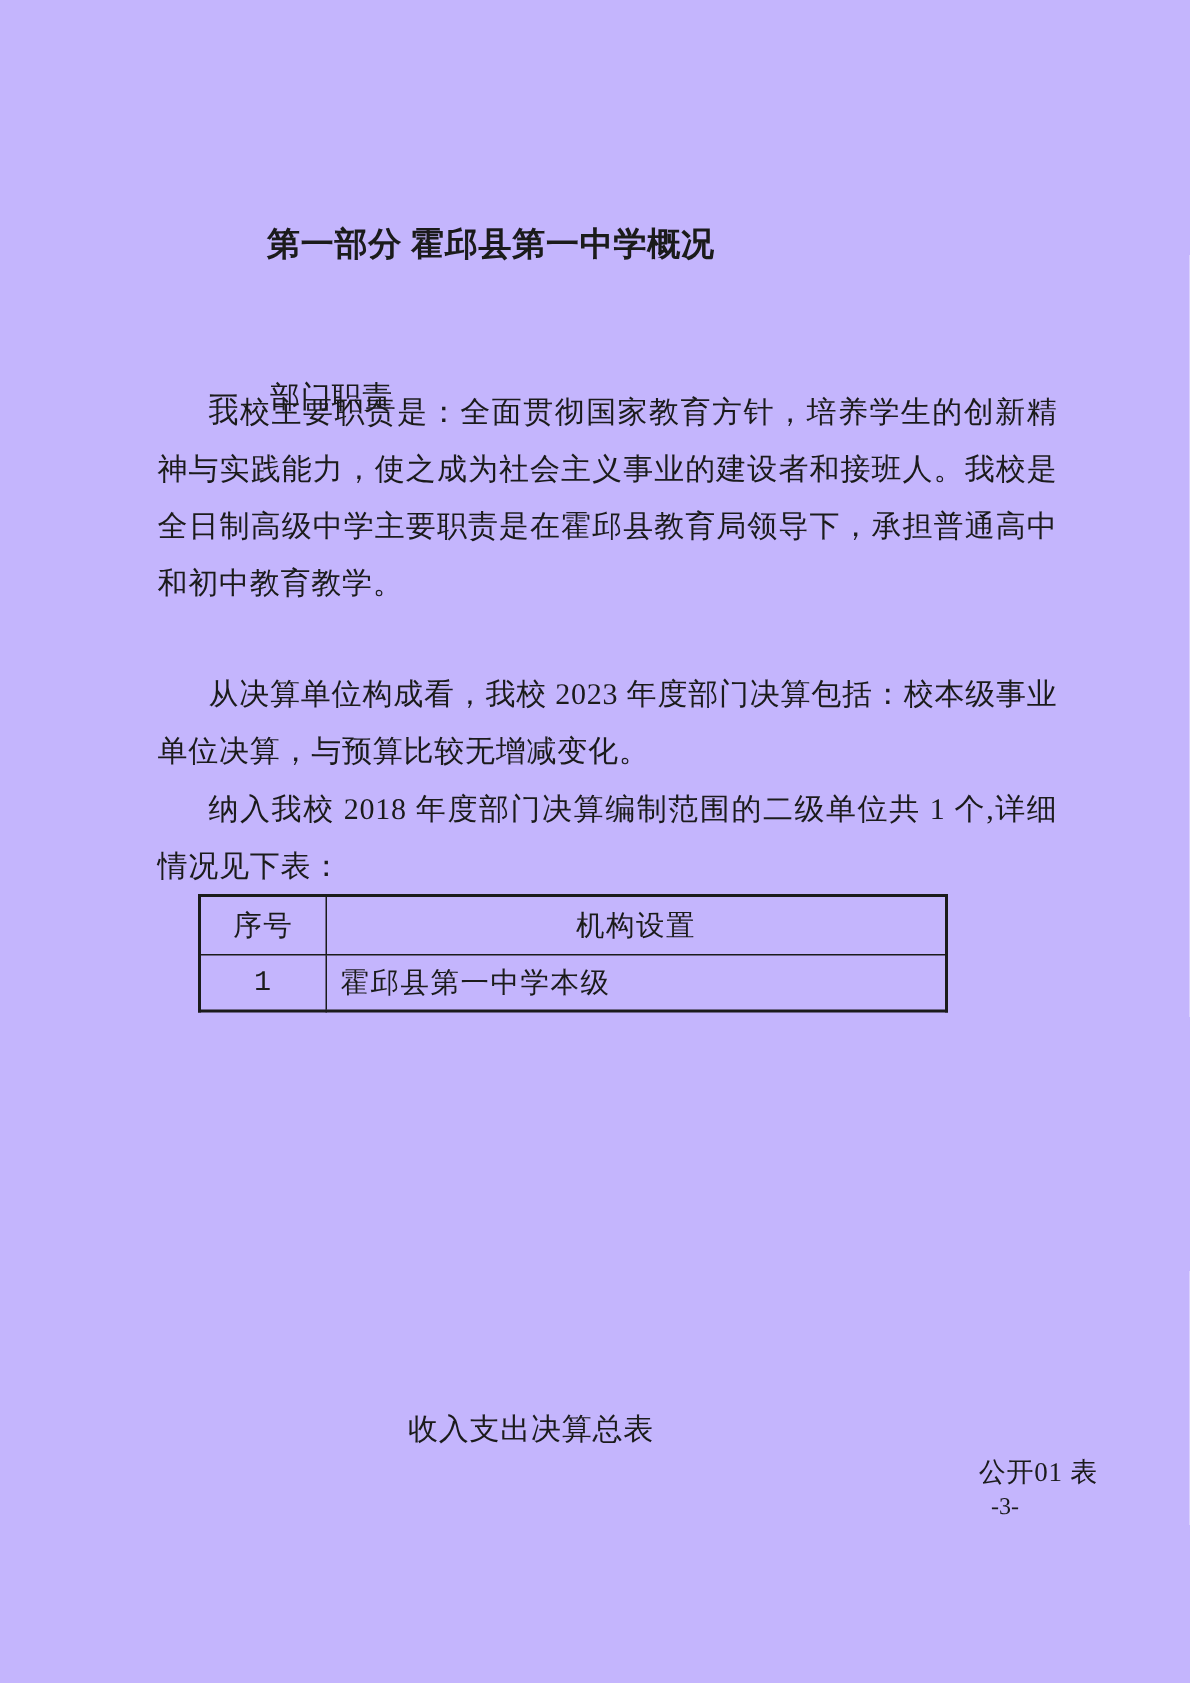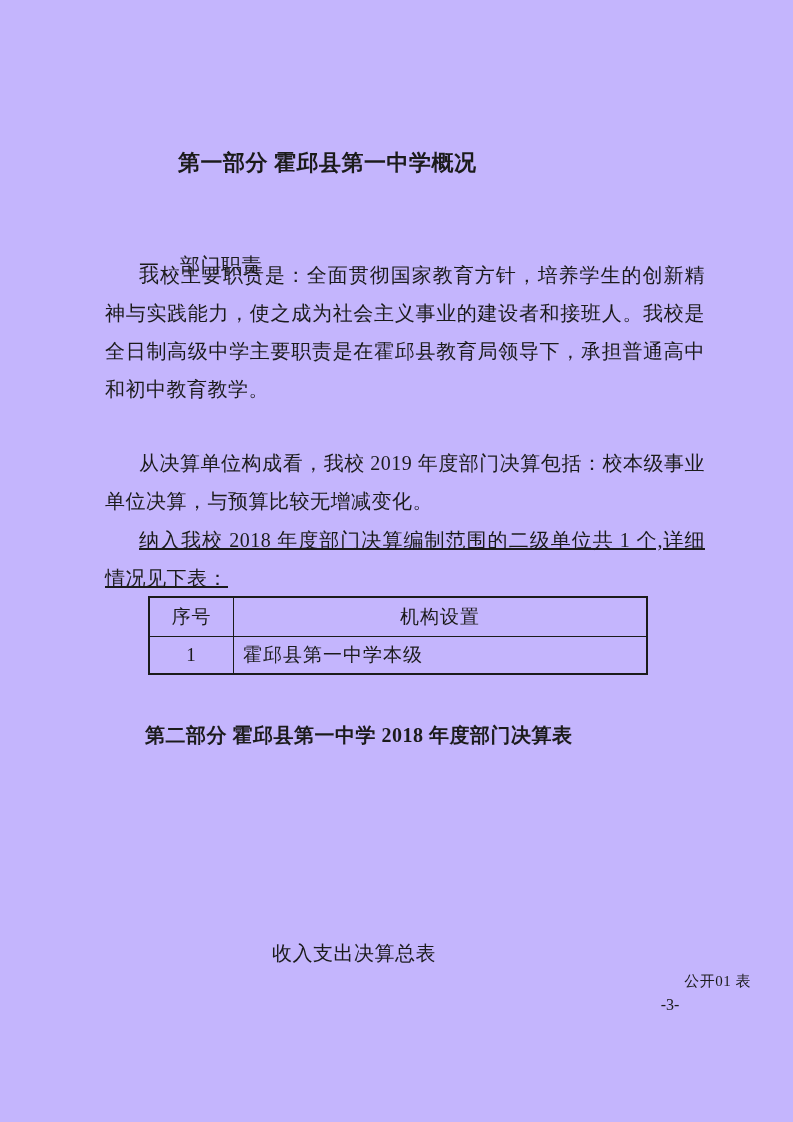--- a/index.html
+++ b/index.html
@@ -45,30 +45,31 @@
     width: 600px;
     margin: 0;
     font-size: 20px;
     line-height: 38px;
     letter-spacing: 0.5px;
     text-align: justify;
     text-indent: 34px;
   }
   .p1 { top: 256px; }
   .p2 { top: 444px; }
-  .p3 { top: 521px; text-decoration: underline; }
+  .p3 { top: 521px; }
   .units-table {
     position: absolute;
-    left: 148px;
+    left: 132px;
     top: 596px;
     width: 500px;
     border-collapse: collapse;
     table-layout: fixed;
     font-size: 19px;
     letter-spacing: 1px;
+    font-family: Liberation Mono, monospace;
   }
   .units-table, .units-table th, .units-table td {
     border: 1px solid #1b1b1b;
   }
   .units-table { border: 2px solid #1b1b1b; }
   .units-table th {
     font-weight: normal;
     text-align: center;
     height: 38px;
     padding: 0;
@@ -97,23 +98,23 @@
     top: 939px;
     margin: 0;
     font-size: 20px;
     font-weight: normal;
     line-height: 28px;
     letter-spacing: 0.5px;
     white-space: nowrap;
   }
   .table-label {
     position: absolute;
-    right: 81px;
+    right: 100px;
     top: 971px;
-    font-size: 15px;
+    font-size: 18px;
     line-height: 20px;
     letter-spacing: 0.5px;
     white-space: nowrap;
   }
   .page-number {
     position: absolute;
     left: 640px;
     top: 994px;
     width: 60px;
     text-align: center;
@@ -126,40 +127,39 @@
 
 <div class="page">
 
   <h1 class="part1-title">第一部分 霍邱县第一中学概况</h1>
 
   <div class="sec-heading s1">一、部门职责</div>
 
   <p class="para p1">我校主要职责是：全面贯彻国家教育方针，培养学生的创新精神与实践能力，使之成为社会主义事业的建设者和接班人。我校是全日制高级中学主要职责是在霍邱县教育局领导下，承担普通高中和初中教育教学。</p>
 
 
-  <p class="para p2">从决算单位构成看，我校 2019 年度部门决算包括：校本级事业单位决算，与预算比较无增减变化。</p>
+  <p class="para p2">从决算单位构成看，我校 2023 年度部门决算包括：校本级事业单位决算，与预算比较无增减变化。</p>
 
   <p class="para p3">纳入我校 2018 年度部门决算编制范围的二级单位共 1 个,详细情况见下表：</p>
 
   <table class="units-table">
     <thead>
       <tr>
         <th class="col-no">序号</th>
         <th class="col-name">机构设置</th>
       </tr>
     </thead>
     <tbody>
       <tr>
         <td class="cell-no">1</td>
         <td class="cell-name">霍邱县第一中学本级</td>
       </tr>
     </tbody>
   </table>
 
-  <h1 class="part2-title">第二部分 霍邱县第一中学 2018 年度部门决算表</h1>
 
   <h2 class="summary-title">收入支出决算总表</h2>
 
   <div class="table-label">公开01 表</div>
 
   <div class="page-number">-3-</div>
 
 </div>
 
 </body></html>

